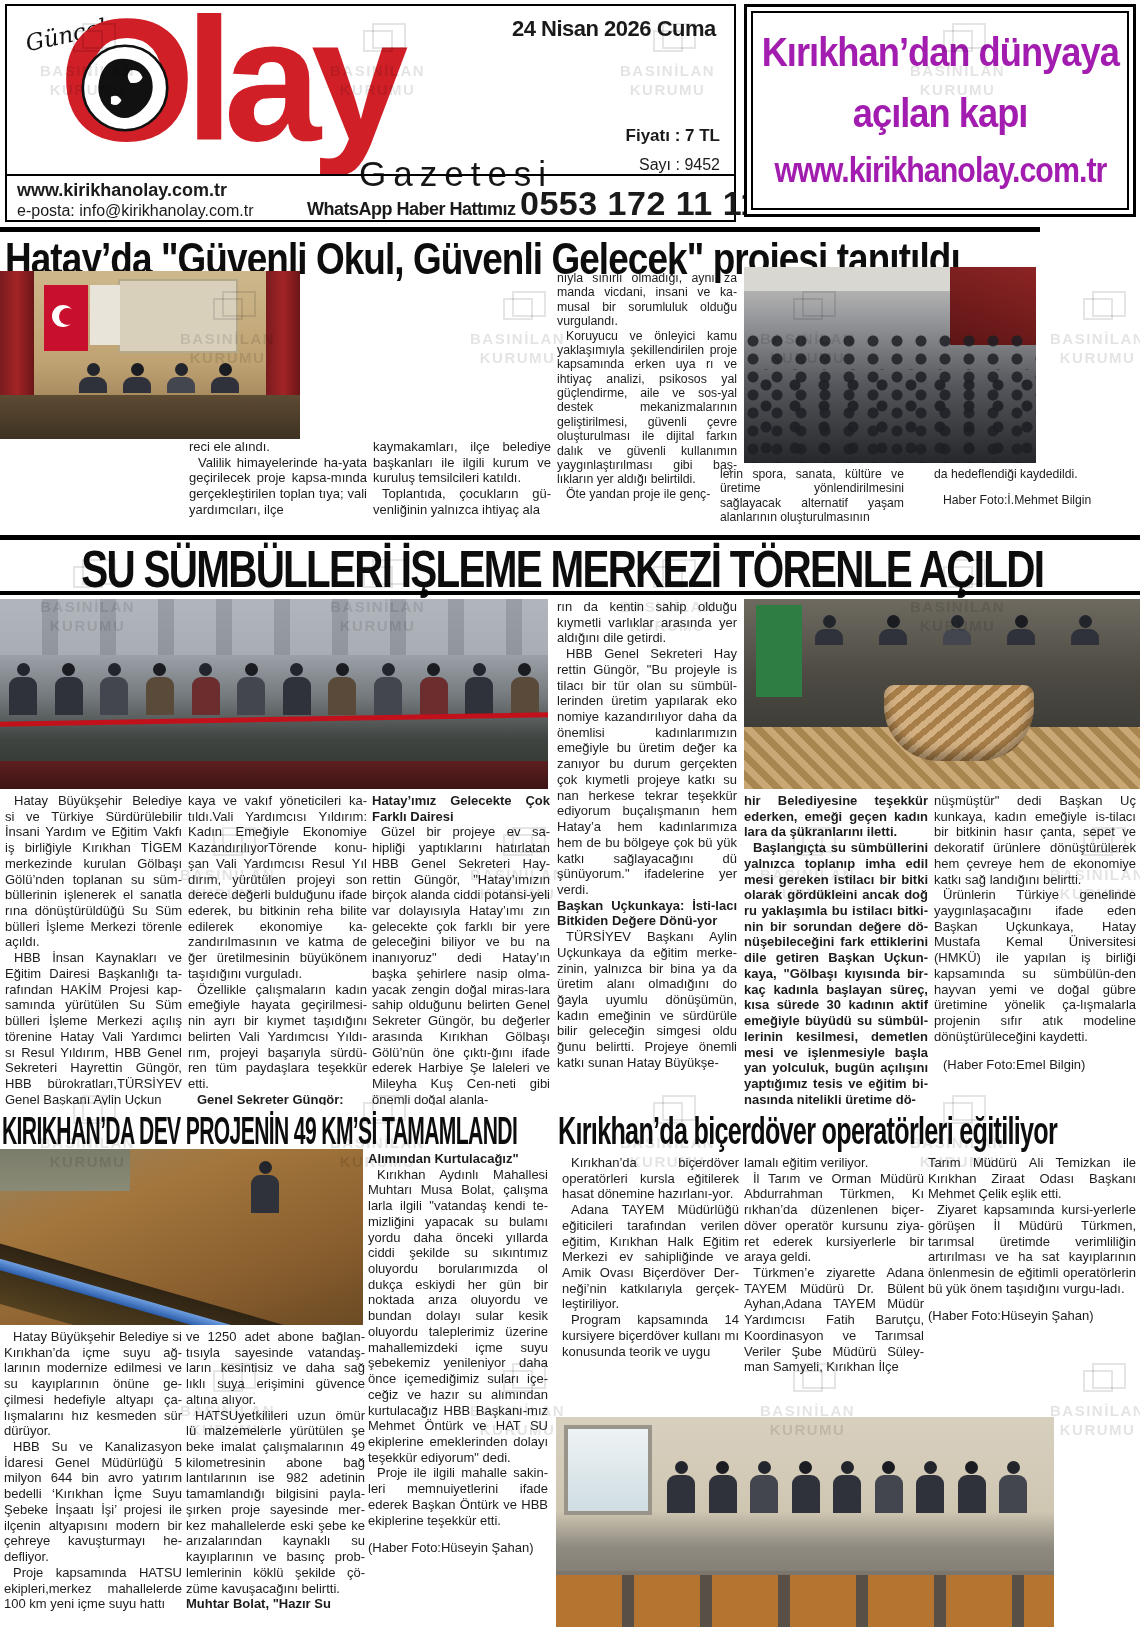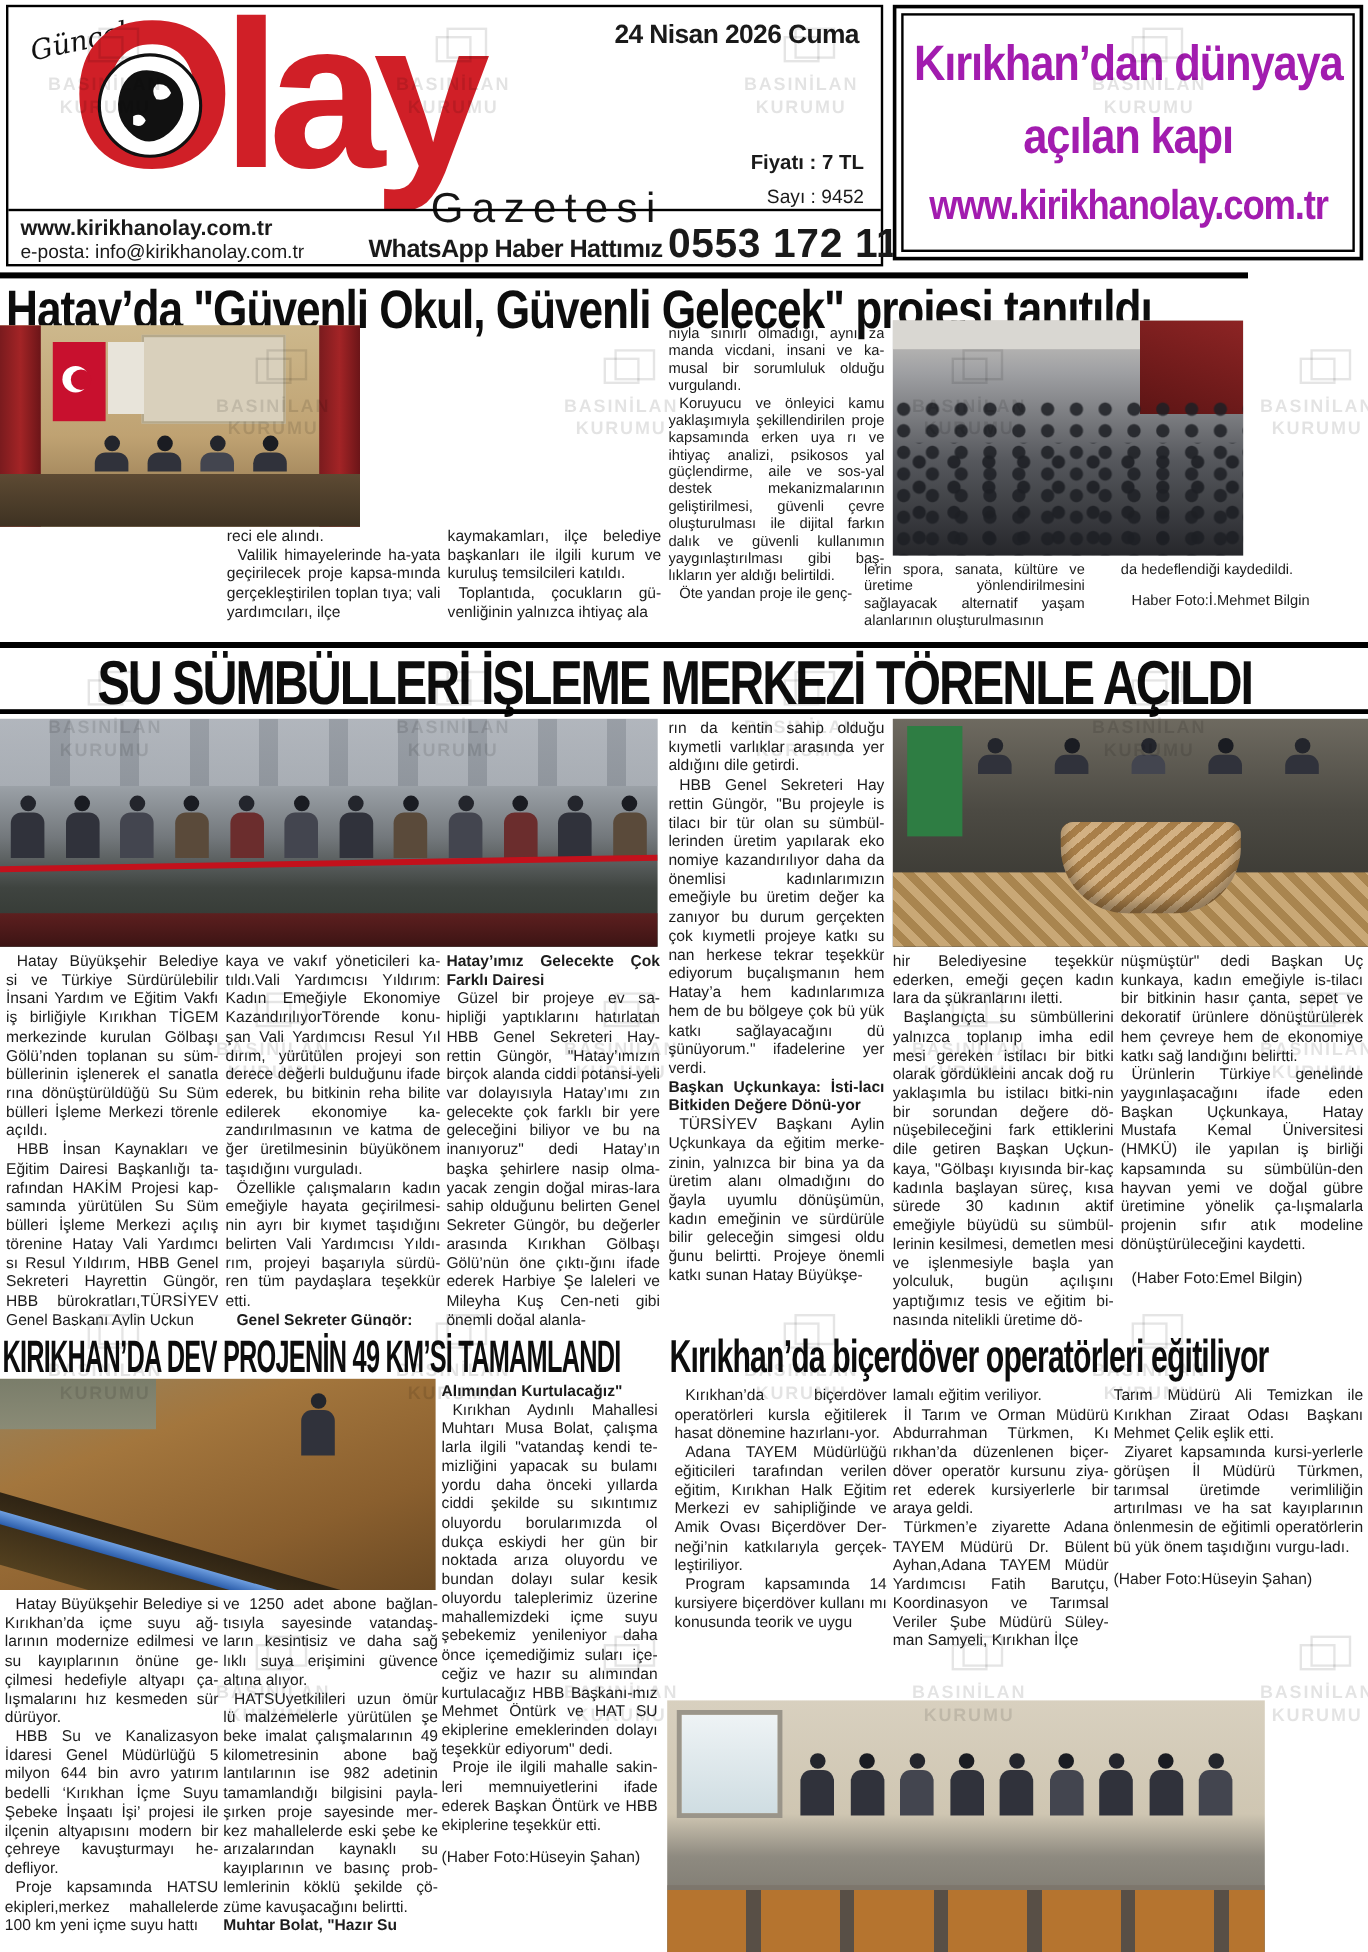--- a/index.html
+++ b/index.html
@@ -17,21 +17,21 @@
           letter-spacing:-10px; color:#d01f27; }
   #globe { position:absolute; left:74px; top:38px; width:88px; height:88px; }
   #gaz { position:absolute; left:352px; top:148px; font-size:35px; letter-spacing:7px; color:#161616; }
   #mdate { position:absolute; left:505px; top:10px; font-size:22px; font-weight:bold; letter-spacing:-0.5px; }
   #price { position:absolute; right:14px; top:120px; font-size:17px; font-weight:bold; }
   #issue { position:absolute; right:14px; top:150px; font-size:16px; }
   #mdiv { position:absolute; left:0; right:0; top:168px; border-top:2px solid #000; }
   #website { position:absolute; left:10px; top:174px; font-size:18px; font-weight:bold; }
   #email { position:absolute; left:10px; top:196px; font-size:16px; }
   #wa { position:absolute; left:300px; top:178px; white-space:nowrap; }
-  #wa .wal { font-size:21px; font-weight:bold; letter-spacing:-0.5px; }
+  #wa .wal { font-size:18px; font-weight:bold; letter-spacing:-0.5px; }
   #wa .wan { font-size:34px; font-weight:bold; letter-spacing:0.5px; }
   #mastR { left:744px; top:4px; width:392px; height:213px; border:3px solid #000; background:#fff; }
   #mastRin { position:absolute; left:4px; top:4px; right:4px; bottom:4px; border:2px solid #000;
              display:flex; flex-direction:column; justify-content:space-evenly; align-items:center;
              font-weight:bold; color:#a21caf; text-align:center; }
   .slog1,.slog2 { font-size:37px; letter-spacing:-1px; transform:scale(0.98,1.12); }
   .slog3 { font-size:31px; letter-spacing:-1px; transform:scale(0.98,1.12); }
 
   
   .art { position:absolute; }
@@ -64,21 +64,21 @@
   #a2bar1 { left:0; top:0; width:1140px; height:5px; }
   #a2bar2 { left:0; top:56px; width:1140px; height:4px; }
   #h2wrap { left:0; right:0; top:6px; text-align:center; }
   #h2wrap .hl { font-size:47px; letter-spacing:-2px; transform:scale(0.86,1.1); }
   #pC { left:0; top:64px; width:548px; height:190px; }
   #pD { left:744px; top:64px; width:396px; height:190px; }
   #a2c1 { left:5px;   top:258px; width:177px; height:312px; }
   #a2c2 { left:188px; top:258px; width:179px; height:312px; }
   #a2c3 { left:372px; top:258px; width:178px; height:312px; }
   #a2c4 { left:557px; top:64px;  width:180px; height:504px; }
-  #a2c5 { left:744px; top:258px; width:184px; height:312px; }
+  #a2c5 { left:744px; top:258px; width:184px; height:312px;font-weight:bold; }
   #a2c6 { left:934px; top:258px; width:202px; height:312px; }
 
   
   #art3 { left:0; top:1105px; width:548px; height:522px; }
   #h3wrap { left:2px; top:4px; }
   #h3wrap .hl { font-size:33px; transform:scale(0.64,1.15); transform-origin:0 0; }
   #pE { left:0; top:44px; width:363px; height:176px; }
   #a3c1 { left:4px;   top:224px; width:178px; height:298px; }
   #a3c2 { left:186px; top:224px; width:179px; height:298px; }
   #a3c3 { left:368px; top:46px;  width:180px; height:476px; }

